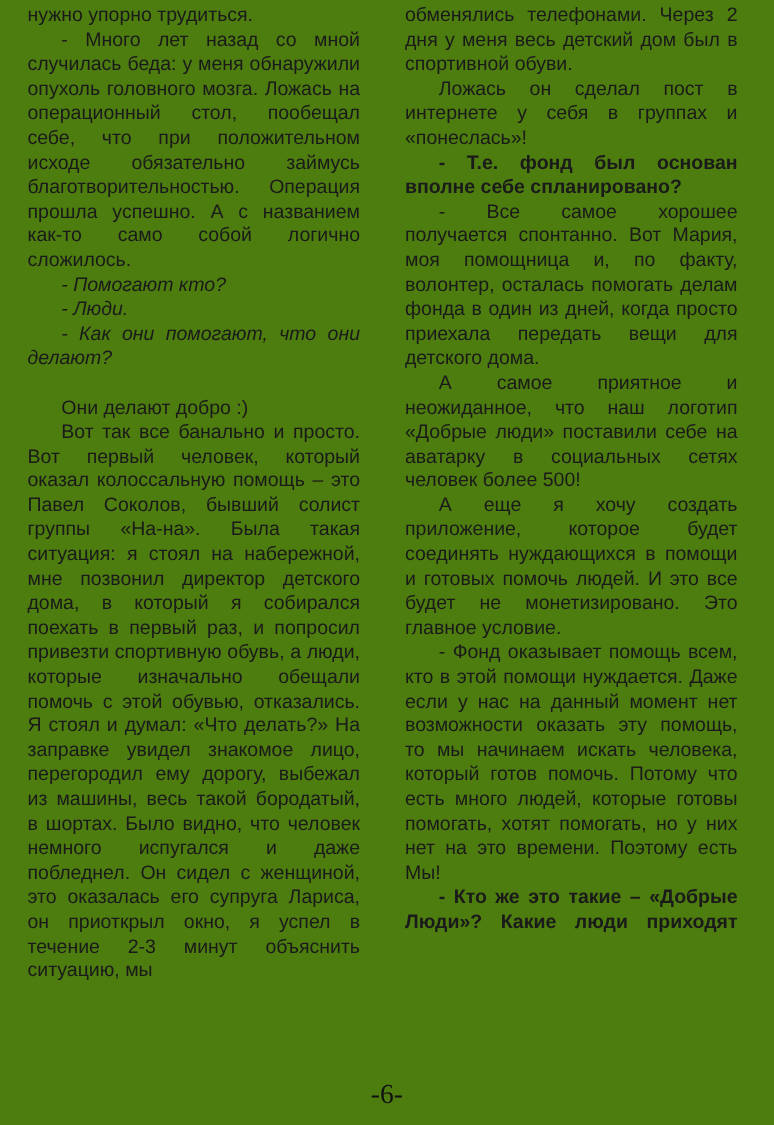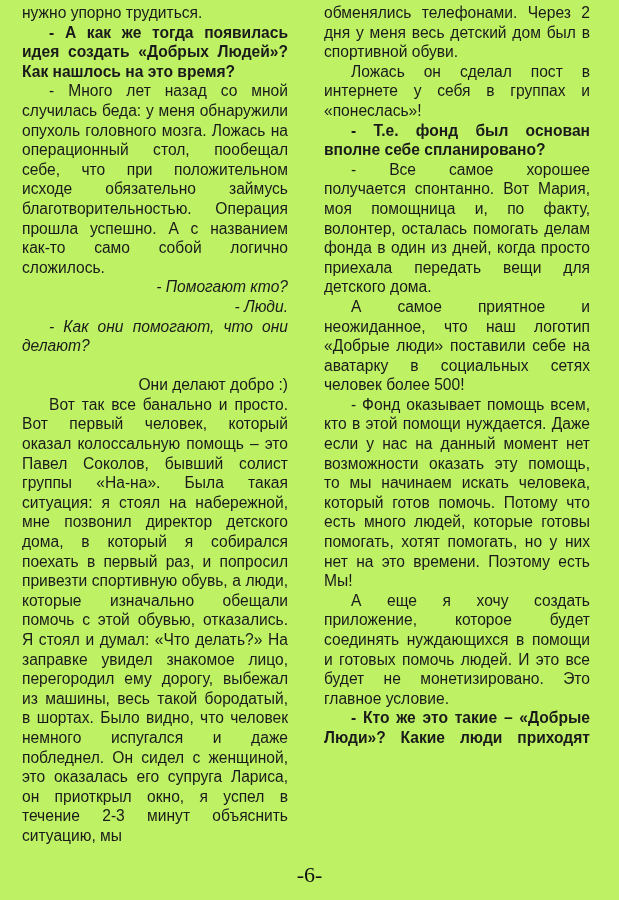--- a/index.html
+++ b/index.html
@@ -1,57 +1,56 @@
 <!DOCTYPE html>
 <html><head>
 <meta charset="utf-8">
 <style>
   html, body { margin: 0; padding: 0; background: #ffffff; }
   body { width: 619px; height: 900px; position: relative; overflow: hidden; }
-  .page { position: absolute; left: 0; top: 0; width: 619px; height: 900px; background: #bef264; }
+  .page { position: absolute; left: 0; top: 0; width: 619px; height: 900px; background: #4d7c0f; }
   .col {
     position: absolute; top: 3px; width: 266px;
     font-family: "Liberation Sans", sans-serif;
     font-size: 15.6px; line-height: 19.6px; color: #1a1a1a;
     text-align: justify;
   }
   .col.left { left: 22px; }
   .col.right { left: 324px; }
   .col p { margin: 0; text-indent: 0; }
   .col p.ind { text-indent: 27px; }
   .col p.q { font-weight: bold; }
   .col p.it { font-style: italic; }
   .col p.blank { height: 19.6px; }
-  .col p.nojust { text-align: right; }
+  .col p.nojust { text-align: left; }
   .pagenum {
     position: absolute; left: 0; width: 619px; top: 862px; text-align: center;
     font-family: "Liberation Serif", serif; font-size: 22px; color: #111;
   }
 </style>
 </head>
 <body>
 
 <div class="page">
   <div class="col left">
     <p class="">нужно упорно трудиться.</p>
-    <p class="ind q">- А как же тогда появилась идея создать «Добрых Людей»? Как нашлось на это время?</p>
     <p class="ind">- Много лет назад со мной случилась беда: у меня обнаружили опухоль головного мозга. Ложась на операционный стол, пообещал себе, что при положительном исходе обязательно займусь благотворительностью. Операция прошла успешно. А с названием как-то само собой логично сложилось.</p>
     <p class="ind it nojust">- Помогают кто?</p>
     <p class="ind it nojust">- Люди.</p>
     <p class="ind it">- Как они помогают, что они делают?</p>
     <p class="blank"></p>
     <p class="ind nojust">Они делают добро :)</p>
     <p class="ind">Вот так все банально и просто. Вот первый человек, который оказал колоссальную помощь – это Павел Соколов, бывший солист группы «На-на». Была такая ситуация: я стоял на набережной, мне позвонил директор детского дома, в который я собирался поехать в первый раз, и попросил привезти спортивную обувь, а люди, которые изначально обещали помочь с этой обувью, отказались. Я стоял и думал: «Что делать?» На заправке увидел знакомое лицо, перегородил ему дорогу, выбежал из машины, весь такой бородатый, в шортах. Было видно, что человек немного испугался и даже побледнел. Он сидел с женщиной, это оказалась его супруга Лариса, он приоткрыл окно, я успел в течение 2-3 минут объяснить ситуацию, мы</p>
   </div>
 
   <div class="col right">
     <p class="">обменялись телефонами. Через 2 дня у меня весь детский дом был в спортивной обуви.</p>
     <p class="ind">Ложась он сделал пост в интернете у себя в группах и «понеслась»!</p>
     <p class="ind q">- Т.е. фонд был основан вполне себе спланировано?</p>
     <p class="ind">- Все самое хорошее получается спонтанно. Вот Мария, моя помощница и, по факту, волонтер, осталась помогать делам фонда в один из дней, когда просто приехала передать вещи для детского дома.</p>
     <p class="ind">А самое приятное и неожиданное, что наш логотип «Добрые люди» поставили себе на аватарку в социальных сетях человек более 500!</p>
+    <p class="ind">А еще я хочу создать приложение, которое будет соединять нуждающихся в помощи и готовых помочь людей. И это все будет не монетизировано. Это главное условие.</p>
     <p class="ind">- Фонд оказывает помощь всем, кто в этой помощи нуждается. Даже если у нас на данный момент нет возможности оказать эту помощь, то мы начинаем искать человека, который готов помочь. Потому что есть много людей, которые готовы помогать, хотят помогать, но у них нет на это времени. Поэтому есть Мы!</p>
-    <p class="ind">А еще я хочу создать приложение, которое будет соединять нуждающихся в помощи и готовых помочь людей. И это все будет не монетизировано. Это главное условие.</p>
     <p class="ind q" style="text-align-last: justify;">- Кто же это такие – «Добрые Люди»? Какие люди приходят</p>
   </div>
 
   <div class="pagenum">-6-</div>
 </div>
 
 </body></html>

